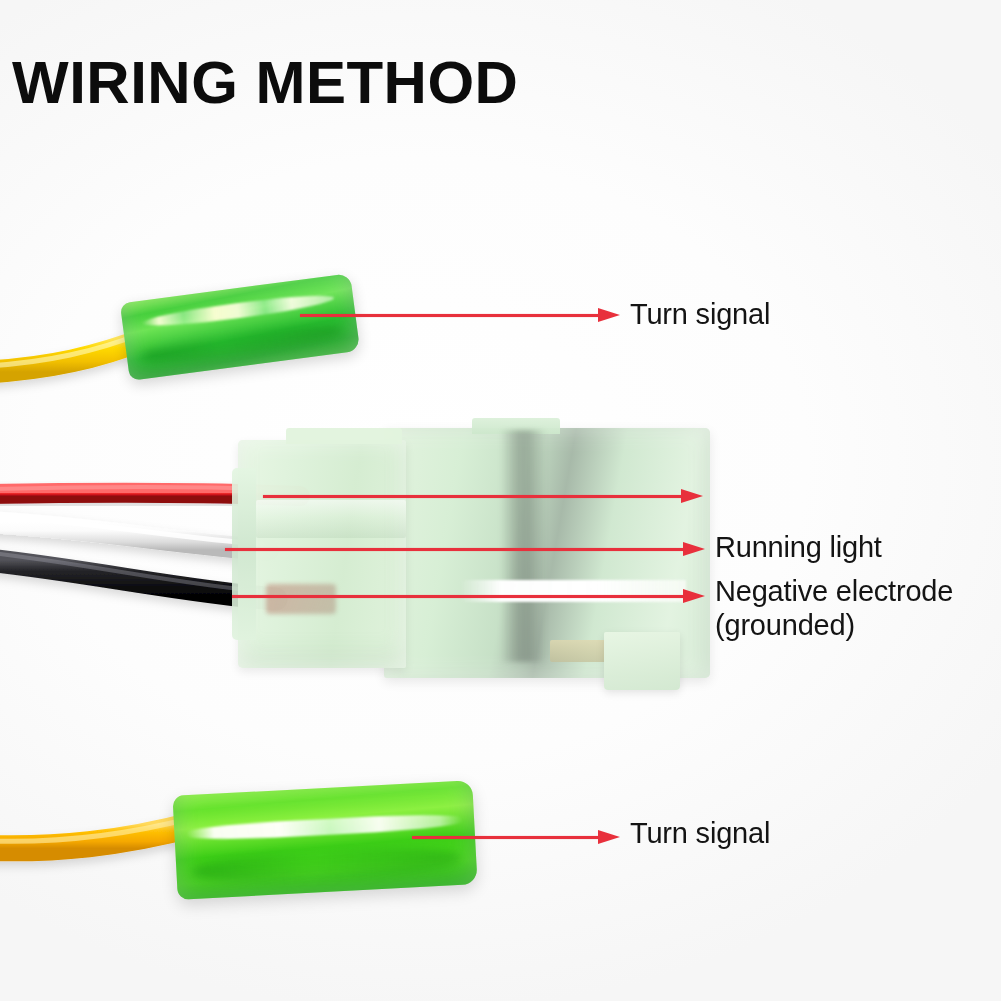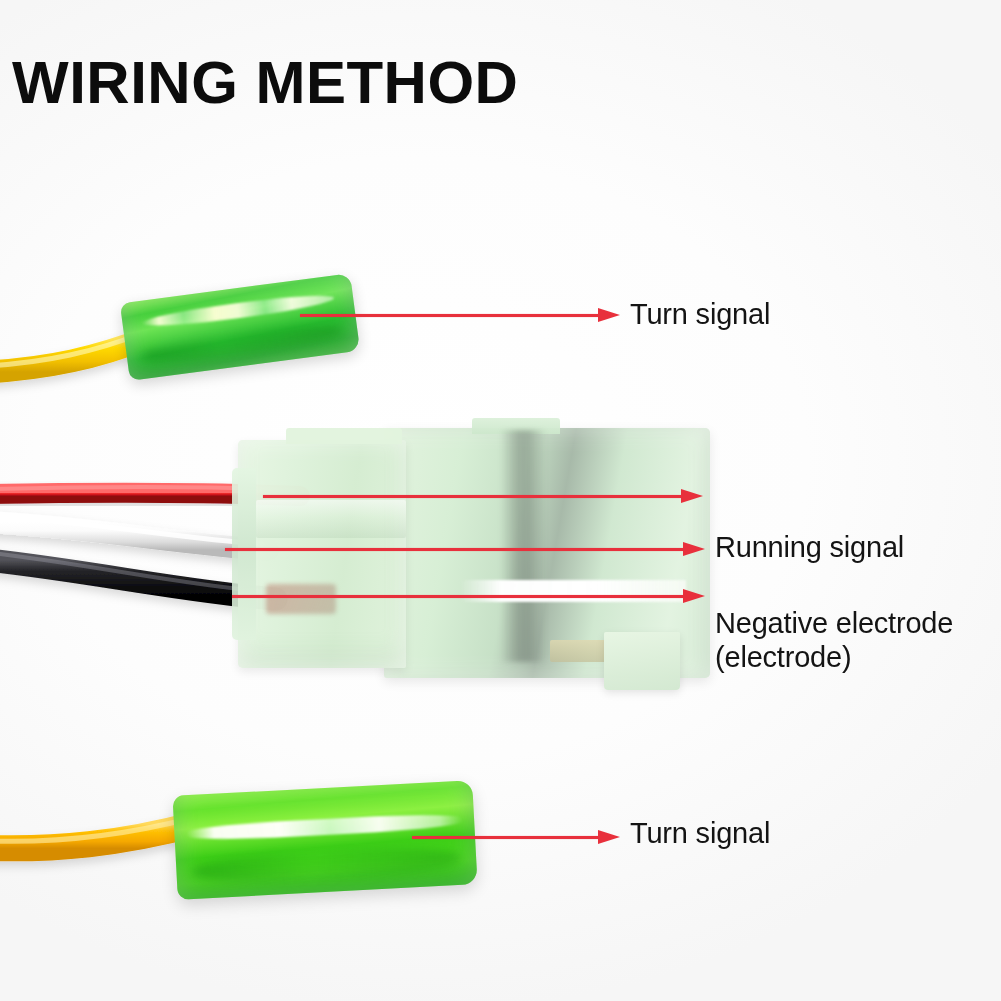--- a/index.html
+++ b/index.html
@@ -445,22 +445,22 @@
   </div>
 
   <div class="arrow" style="left:412px; top:834px; width:208px;">
     <div class="shaft" style="width:188px;"></div>
     <div class="head" style="left:186px;"></div>
   </div>
 
   <div class="label" style="left:630px; top:297px;">Turn signal</div>
 
 
-  <div class="label" style="left:715px; top:530px;">Running signal</div>
-
-  <div style="position:absolute; left:715px; top:606px;">
+  <div class="label" style="left:715px; top:530px;">Running light</div>
+
+  <div style="position:absolute; left:715px; top:574px;">
     <div class="label" style="position:static;">Negative electrode</div>
-    <div class="label" style="position:static;">(electrode)</div>
+    <div class="label" style="position:static;">(grounded)</div>
   </div>
 
   <div class="label" style="left:630px; top:816px;">Turn signal</div>
 
 </div>
 
 </body></html>

